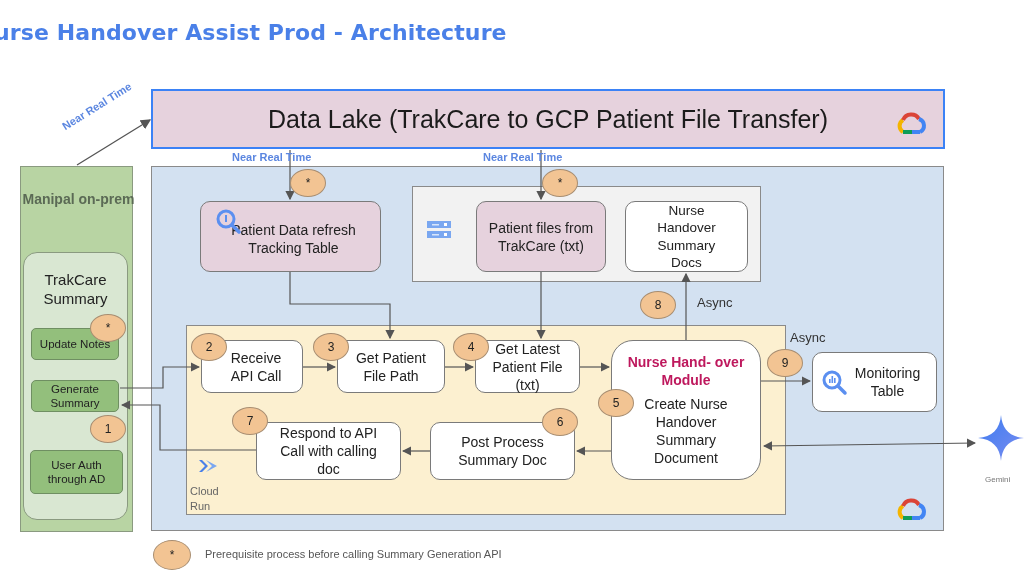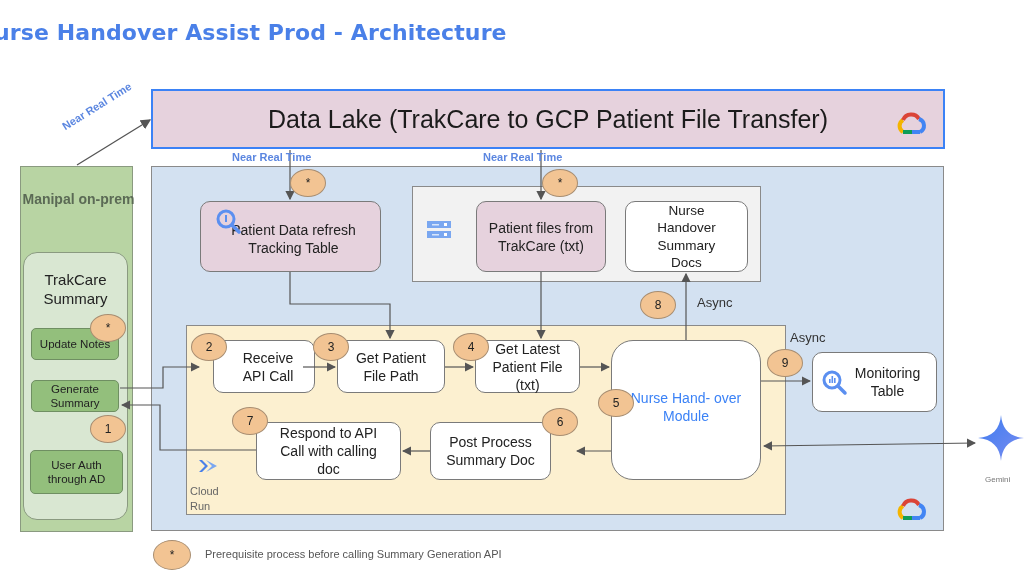--- a/index.html
+++ b/index.html
@@ -73,35 +73,36 @@
 
 <div class="abs cloudrun"></div>
 <div class="abs" style="left:197px;top:458px;width:22px;height:16px;">
   <svg width="22" height="16" viewBox="0 0 22 16">
     <polygon points="2,2 8,8 2,14 5,14 11,8 5,2" fill="#4a80e8"></polygon>
     <polygon points="9,2 15,8 9,14 20,8" fill="#7aa7f0"></polygon>
   </svg>
 </div>
 <div class="abs" style="left:190px;top:484px;width:40px;font-size:11px;line-height:15px;color:#666;">Cloud Run</div>
 
-<div class="abs box" style="left:213px;top:340px;width:102px;height:53px;">
+<div class="abs box" style="left:201px;top:340px;width:102px;height:53px;">
   <span style="width:70px;padding-left:8px;">Receive API Call</span>
 </div>
 <div class="abs box" style="left:337px;top:340px;width:108px;height:53px;">
   <span style="width:95px;">Get Patient File Path</span>
 </div>
 <div class="abs box" style="left:475px;top:340px;width:105px;height:53px;">
   <span style="width:95px;">Get Latest Patient File (txt)</span>
 </div>
 
 <div class="abs box" style="left:611px;top:340px;width:150px;height:140px;border-radius:22px;flex-direction:column;">
-  <div style="color:#3b82f6;font-weight:normal;font-size:14px;width:140px;line-height:18px;margin-bottom:6px;">Nurse Hand- over Module</div>
-</div>
-
-<div class="abs box" style="left:430px;top:422px;width:121px;height:58px;">
+  <div style="color:#be185d;font-weight:bold;font-size:14px;width:140px;line-height:18px;margin-bottom:6px;">Nurse Hand- over Module</div>
+  <div style="width:100px;">Create Nurse Handover Summary Document</div>
+</div>
+
+<div class="abs box" style="left:430px;top:422px;width:145px;height:58px;">
   <span style="width:110px;">Post Process Summary Doc</span>
 </div>
 <div class="abs box" style="left:256px;top:422px;width:145px;height:58px;">
   <span style="width:110px;">Respond to API Call with calling doc</span>
 </div>
 
 <div class="abs box" style="left:812px;top:352px;width:125px;height:60px;">
   <span style="width:80px;padding-left:26px;">Monitoring Table</span>
 </div>
 <div class="abs" style="left:820px;top:368px;width:28px;height:28px;">

